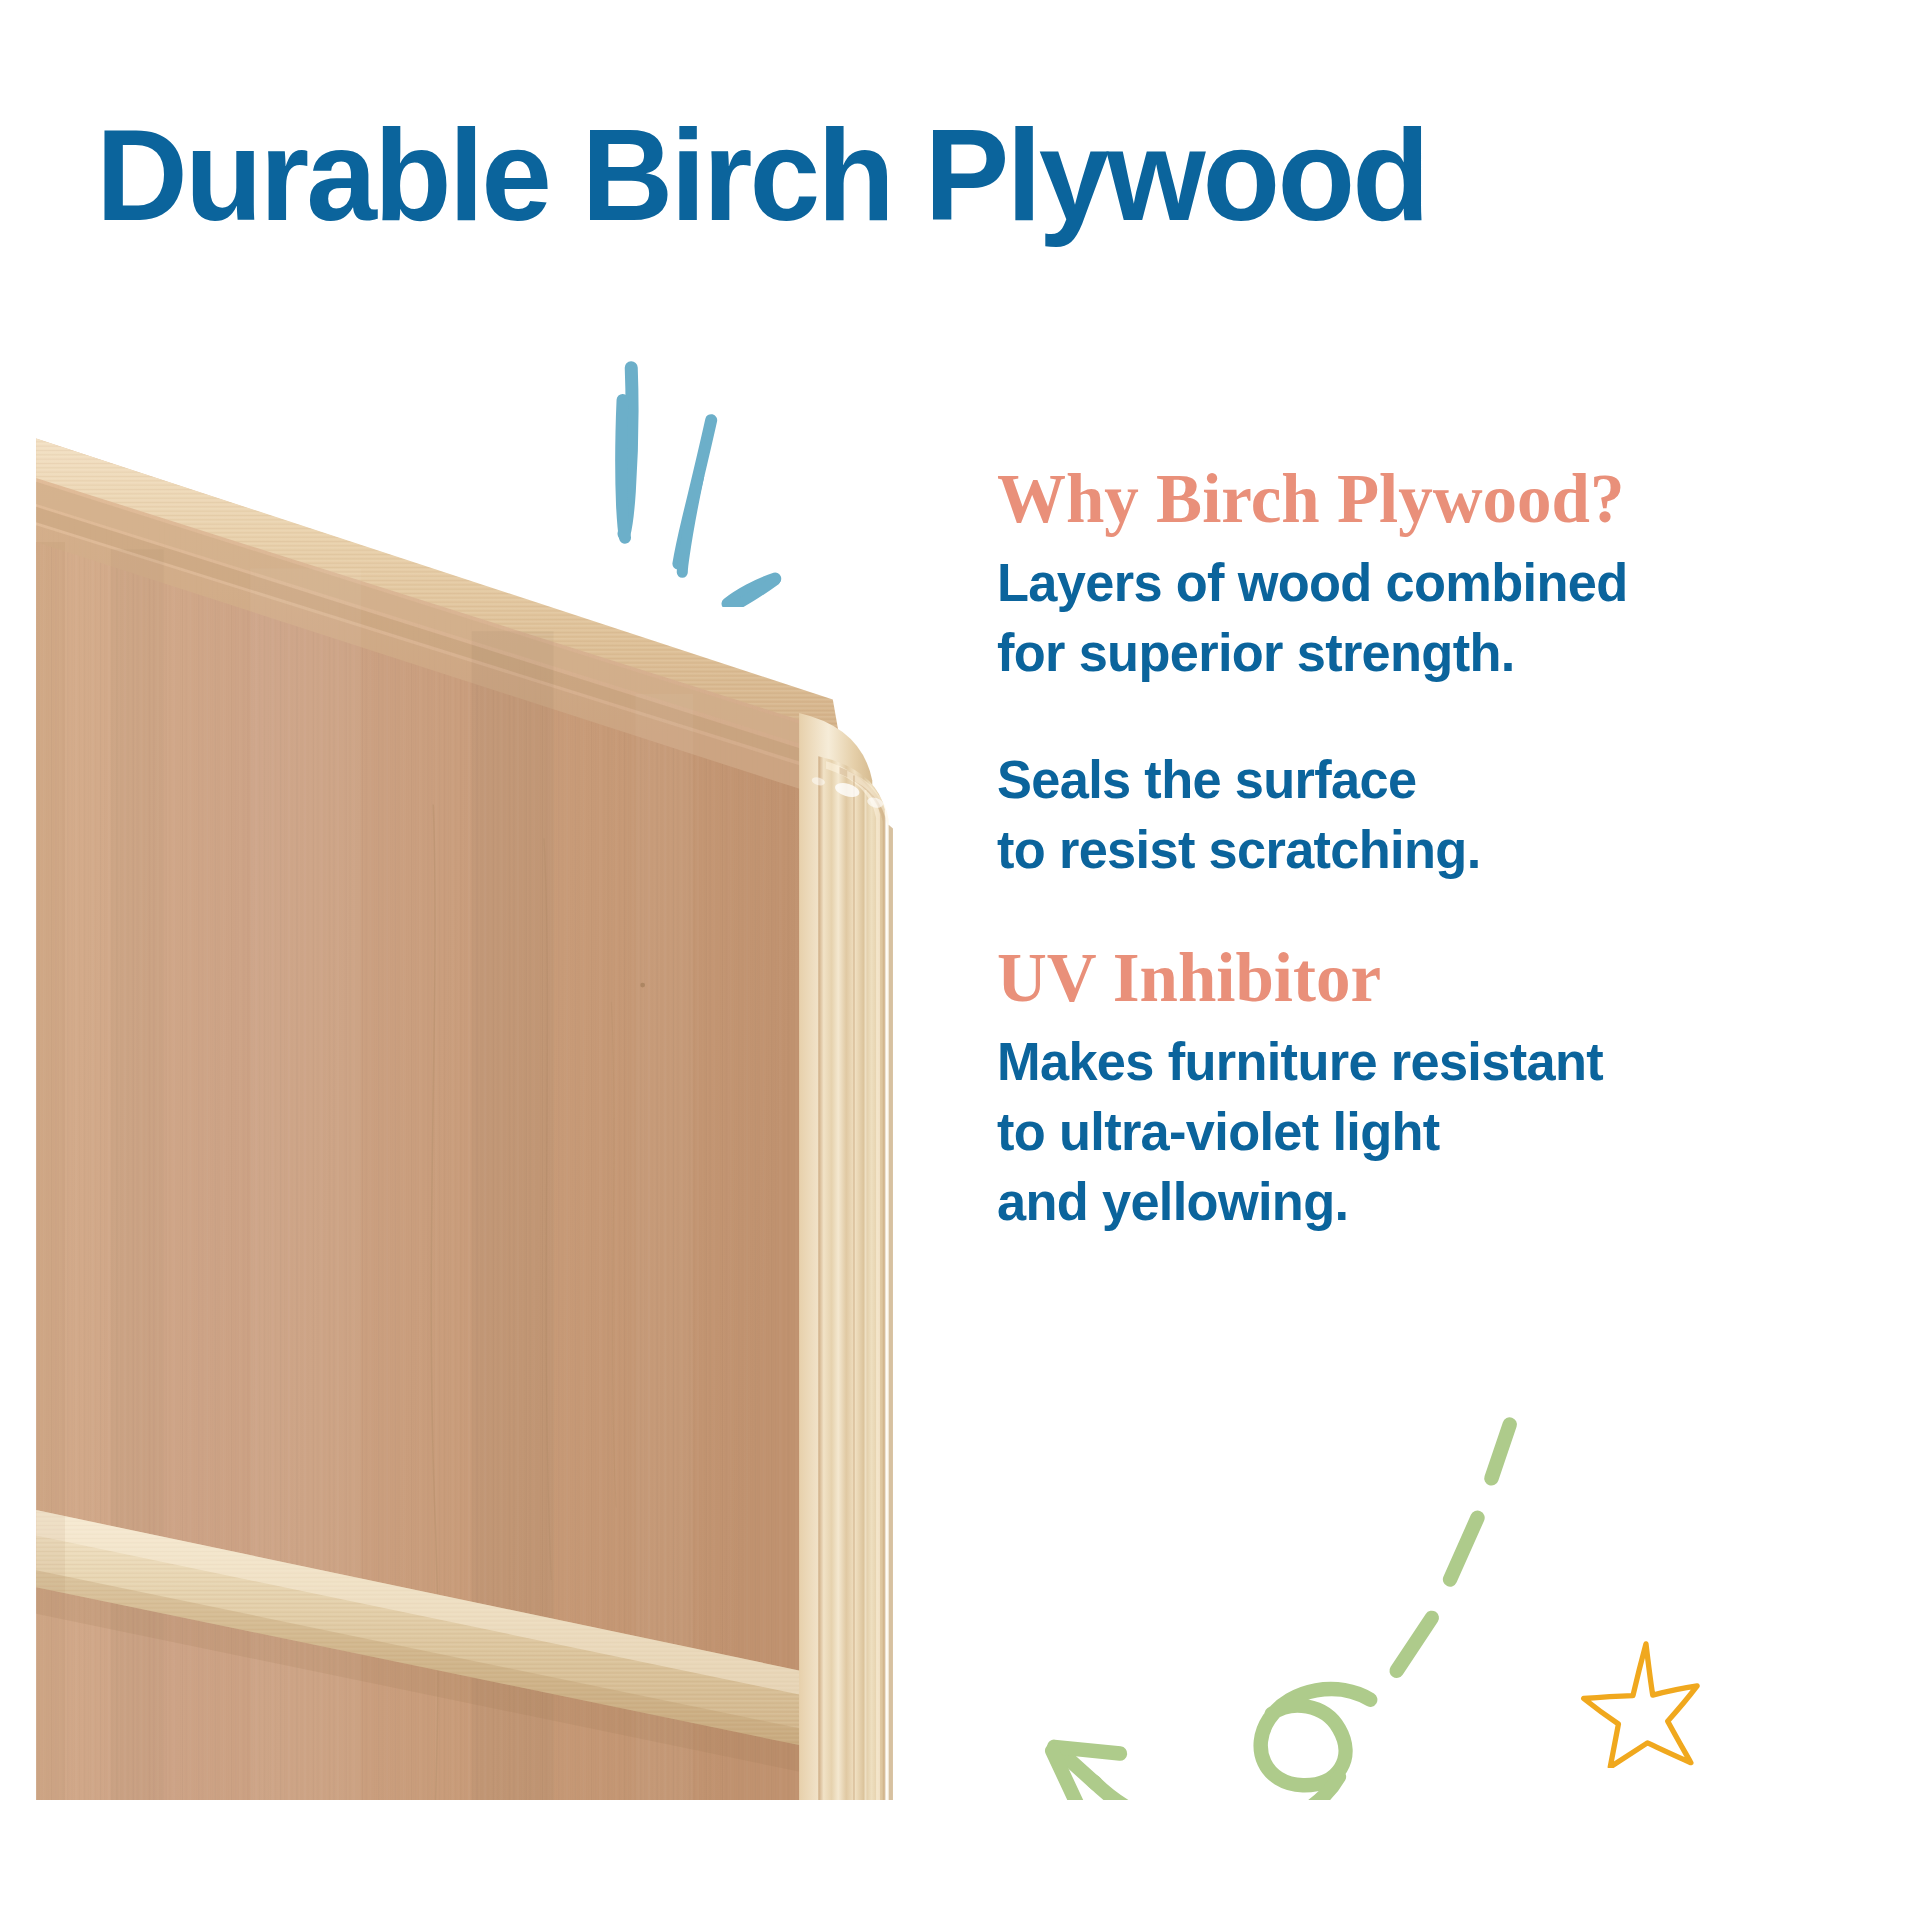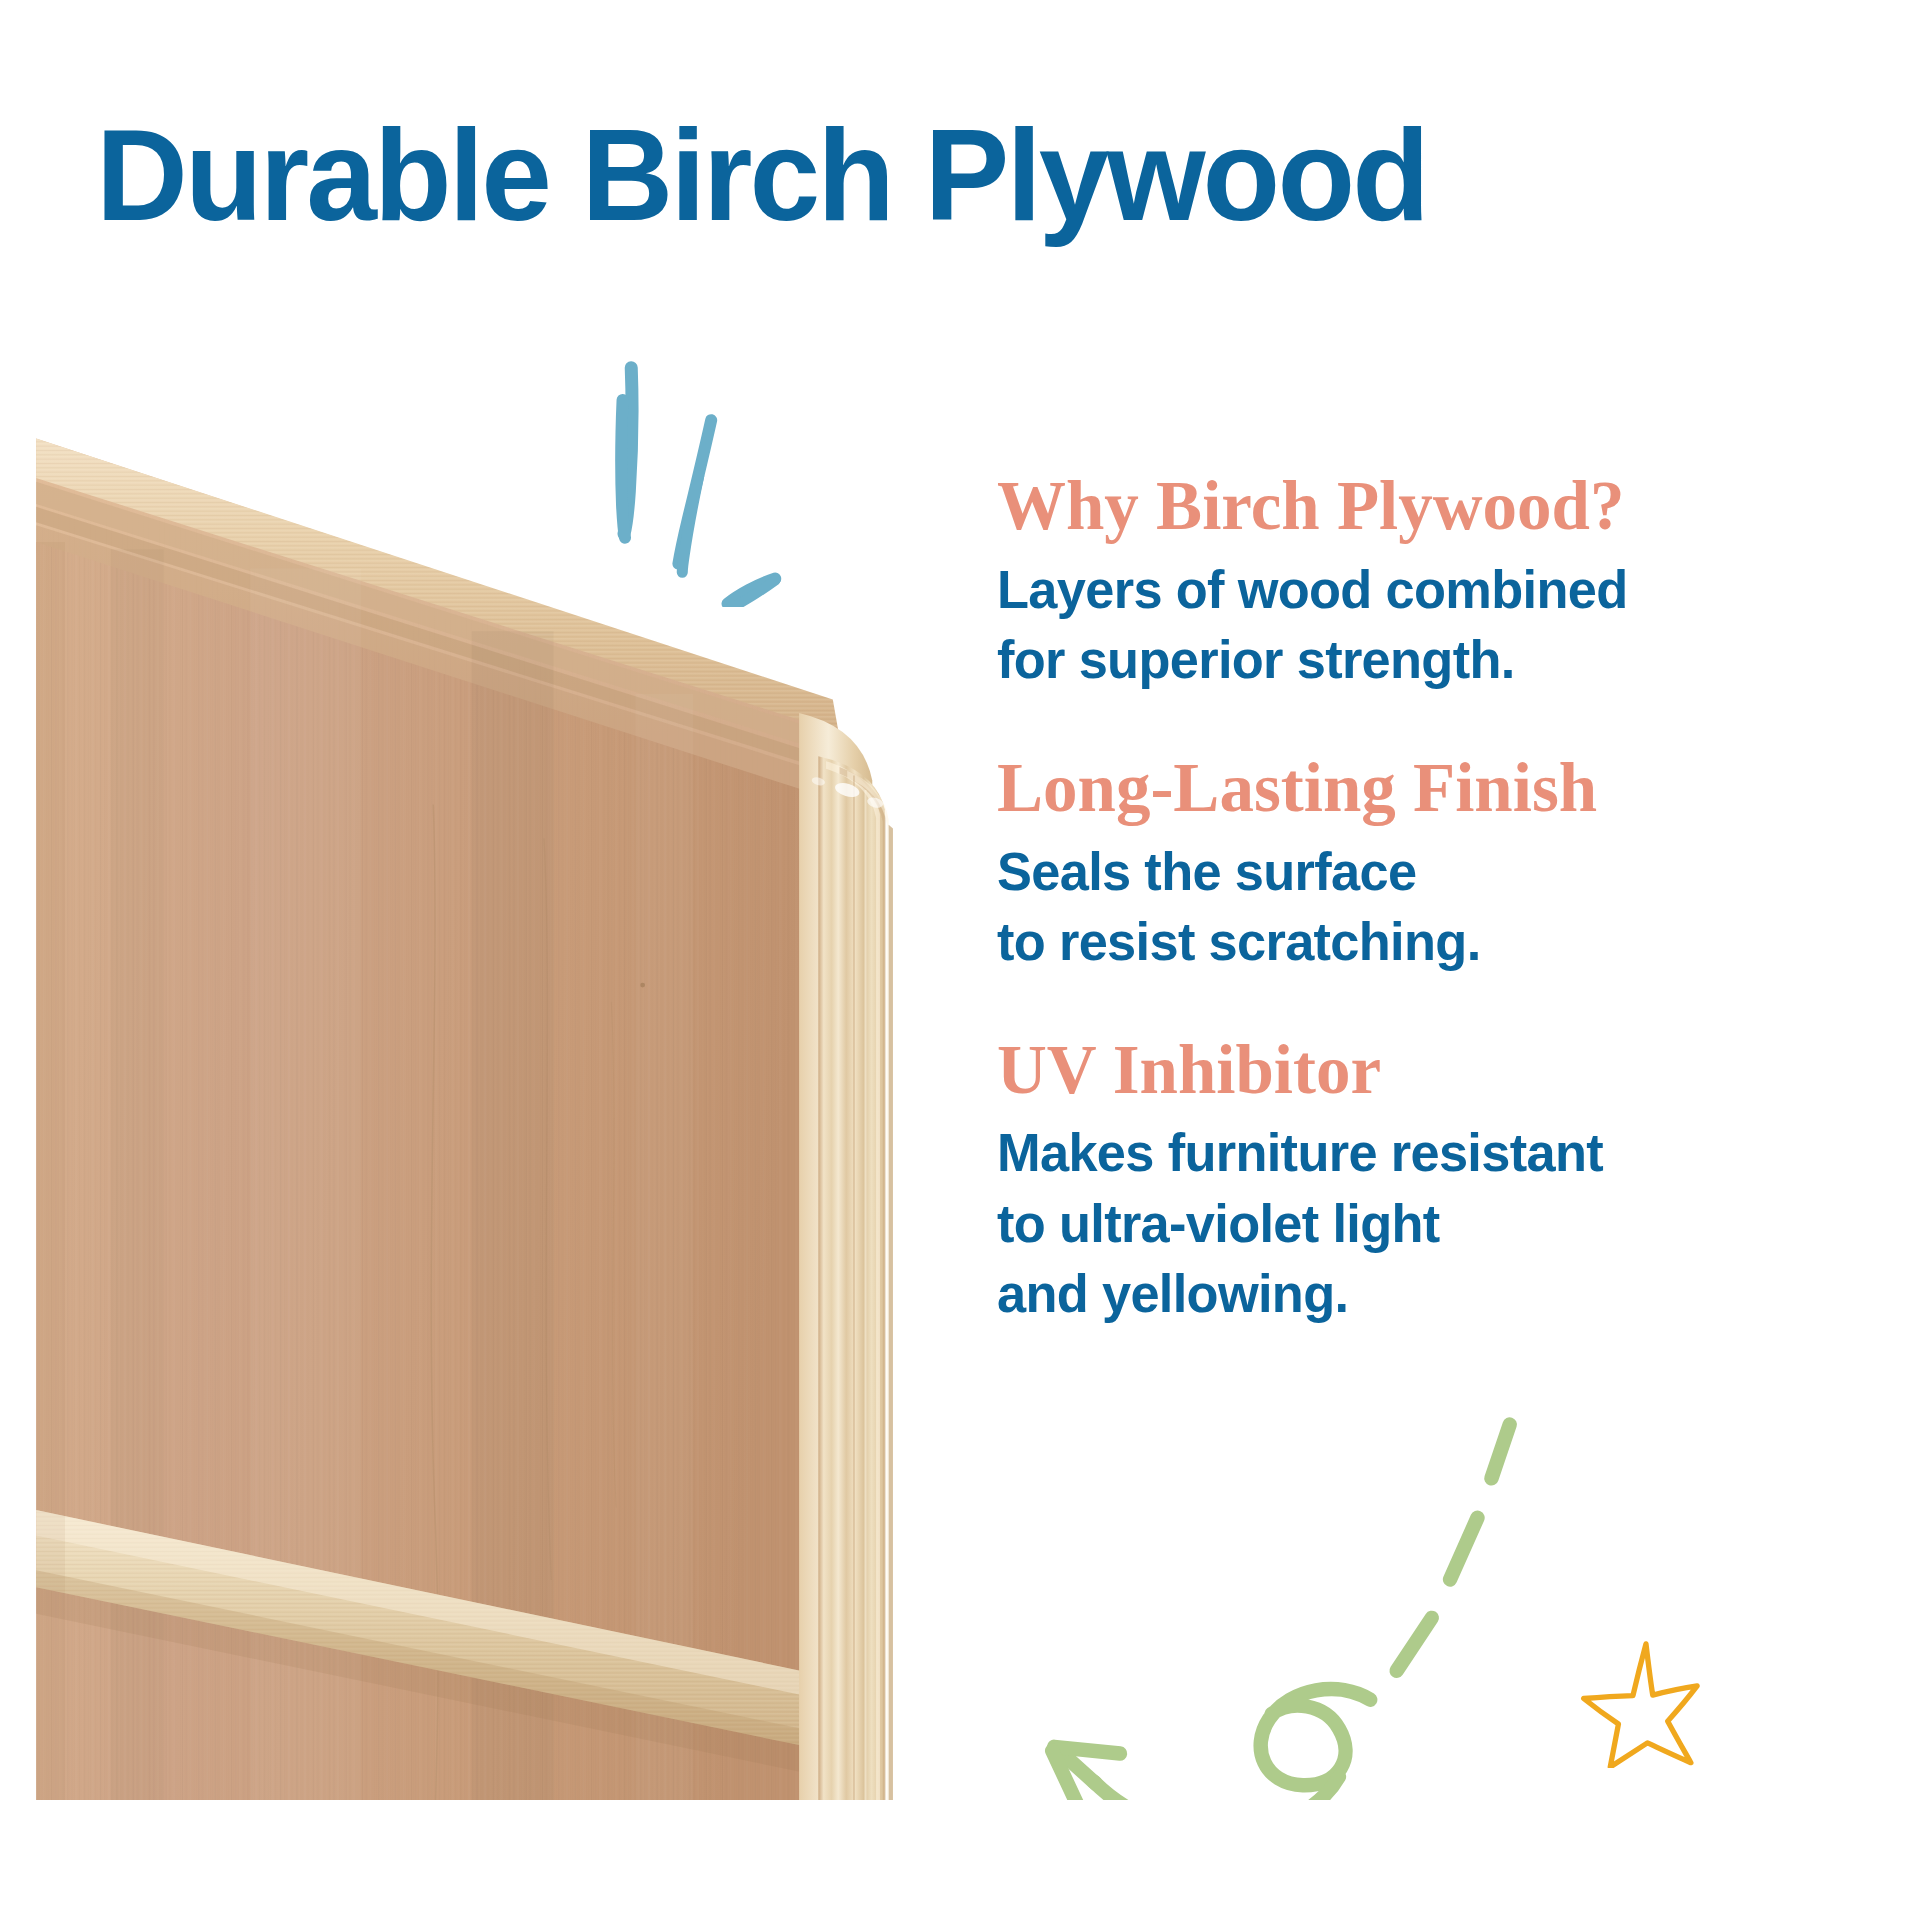--- a/index.html
+++ b/index.html
@@ -50,21 +50,21 @@
   #green-arrow { left: 1002px; top: 1411px; width: 568px; height: 433px; }
   #star { left: 1575px; top: 1628px; width: 140px; height: 140px; }
 
   
   #text-column {
     position: absolute;
     left: 997px;
     top: 462px;
     width: 881px;
   }
-  .block { margin-bottom: 57px; margin-top: 7px; }
+  .block { margin-bottom: 57px; }
   .block:last-child { margin-bottom: 0; }
   .block-heading {
     font-family: "Liberation Serif", serif;
     font-weight: bold;
     font-size: 69px;
     line-height: 1.10;
     color: #e9907a;
     letter-spacing: 0px;
     margin: 0 0 8.7px 0;
     white-space: nowrap;
@@ -255,21 +255,20 @@
 
     <div class="block">
       <div class="block-heading">Why Birch Plywood?</div>
       <div class="block-body">
         <span class="line">Layers of wood combined</span>
         <span class="line">for superior strength.</span>
       </div>
     </div>
 
     <div class="block">
-      <div class="block-heading">Long-Lasting Finish</div>
       <div class="block-body">
         <span class="line">Seals the surface</span>
         <span class="line">to resist scratching.</span>
       </div>
     </div>
 
     <div class="block">
       <div class="block-heading">UV Inhibitor</div>
       <div class="block-body">
         <span class="line">Makes furniture resistant</span>

